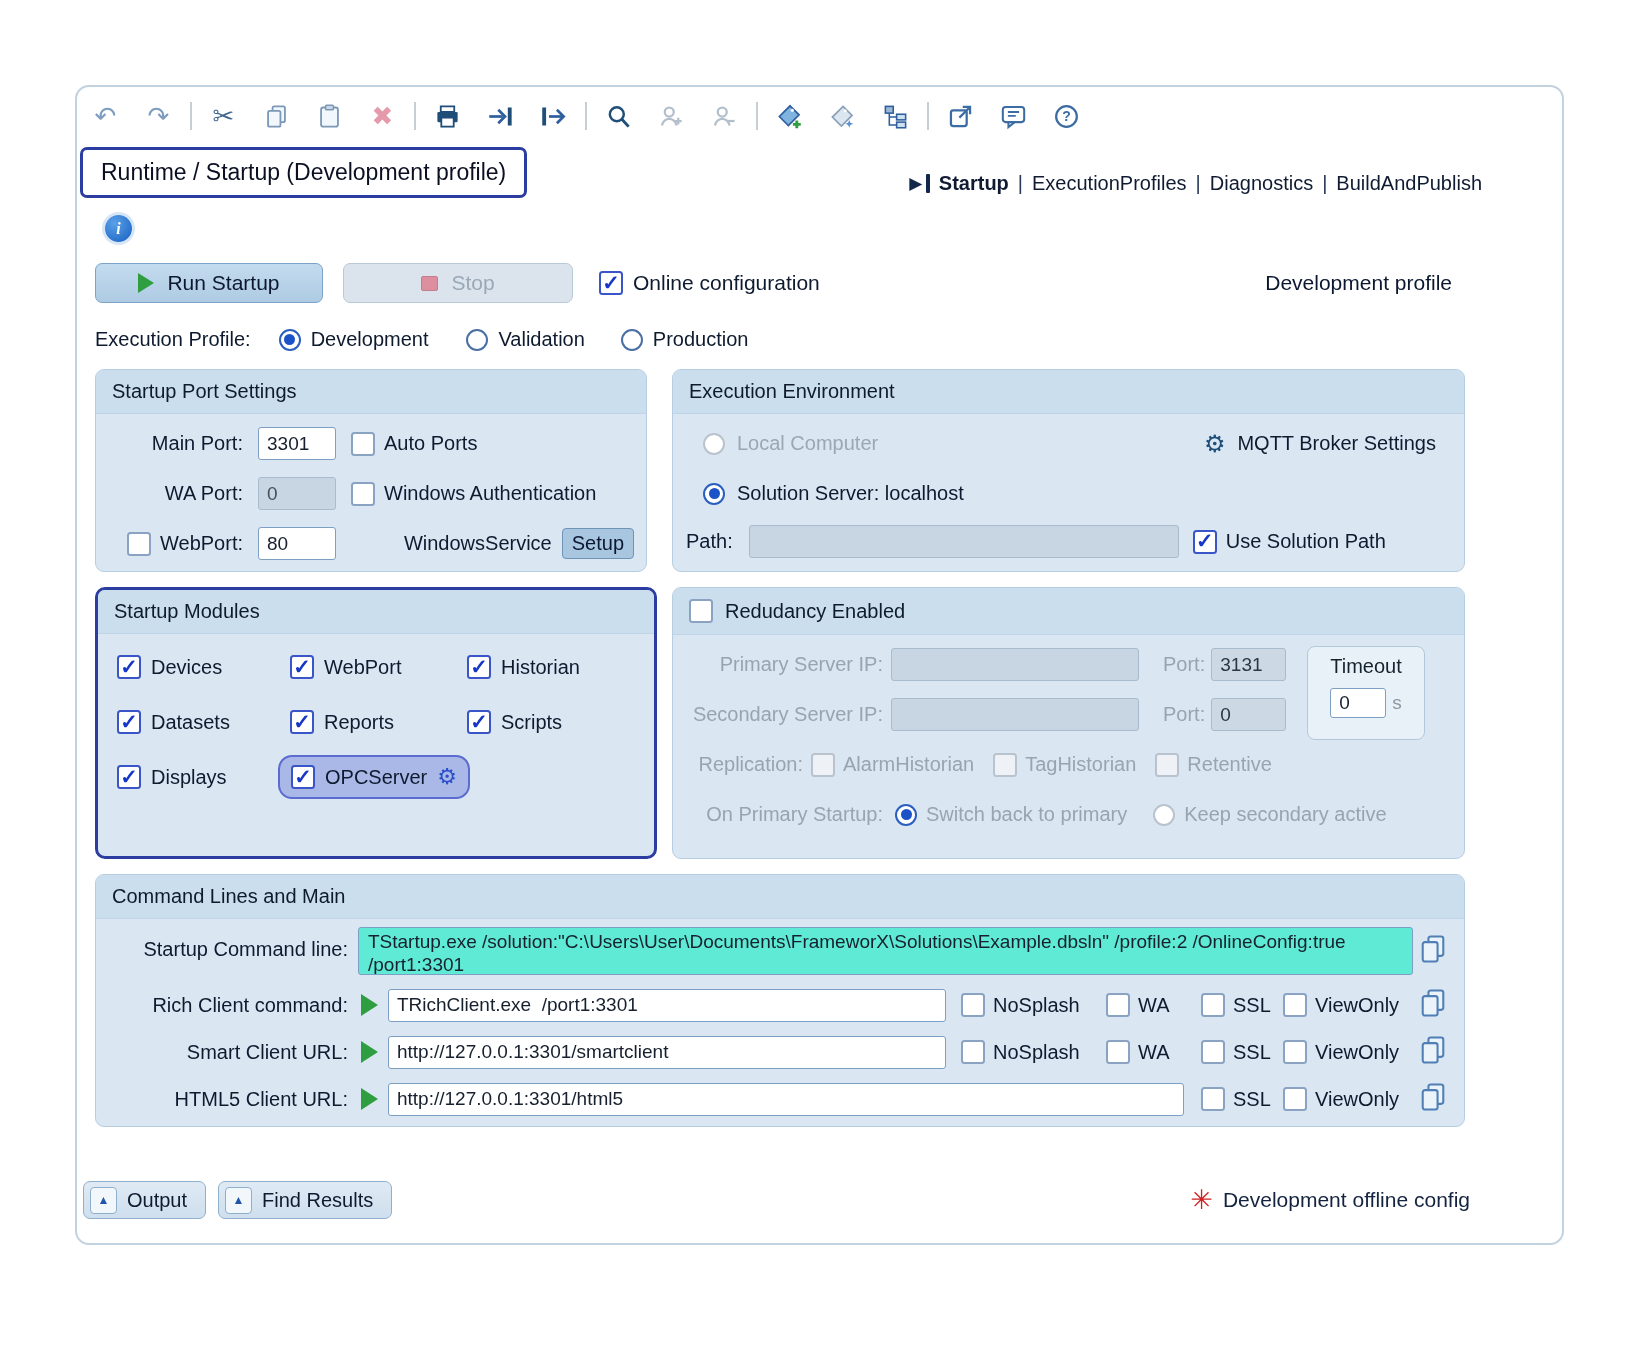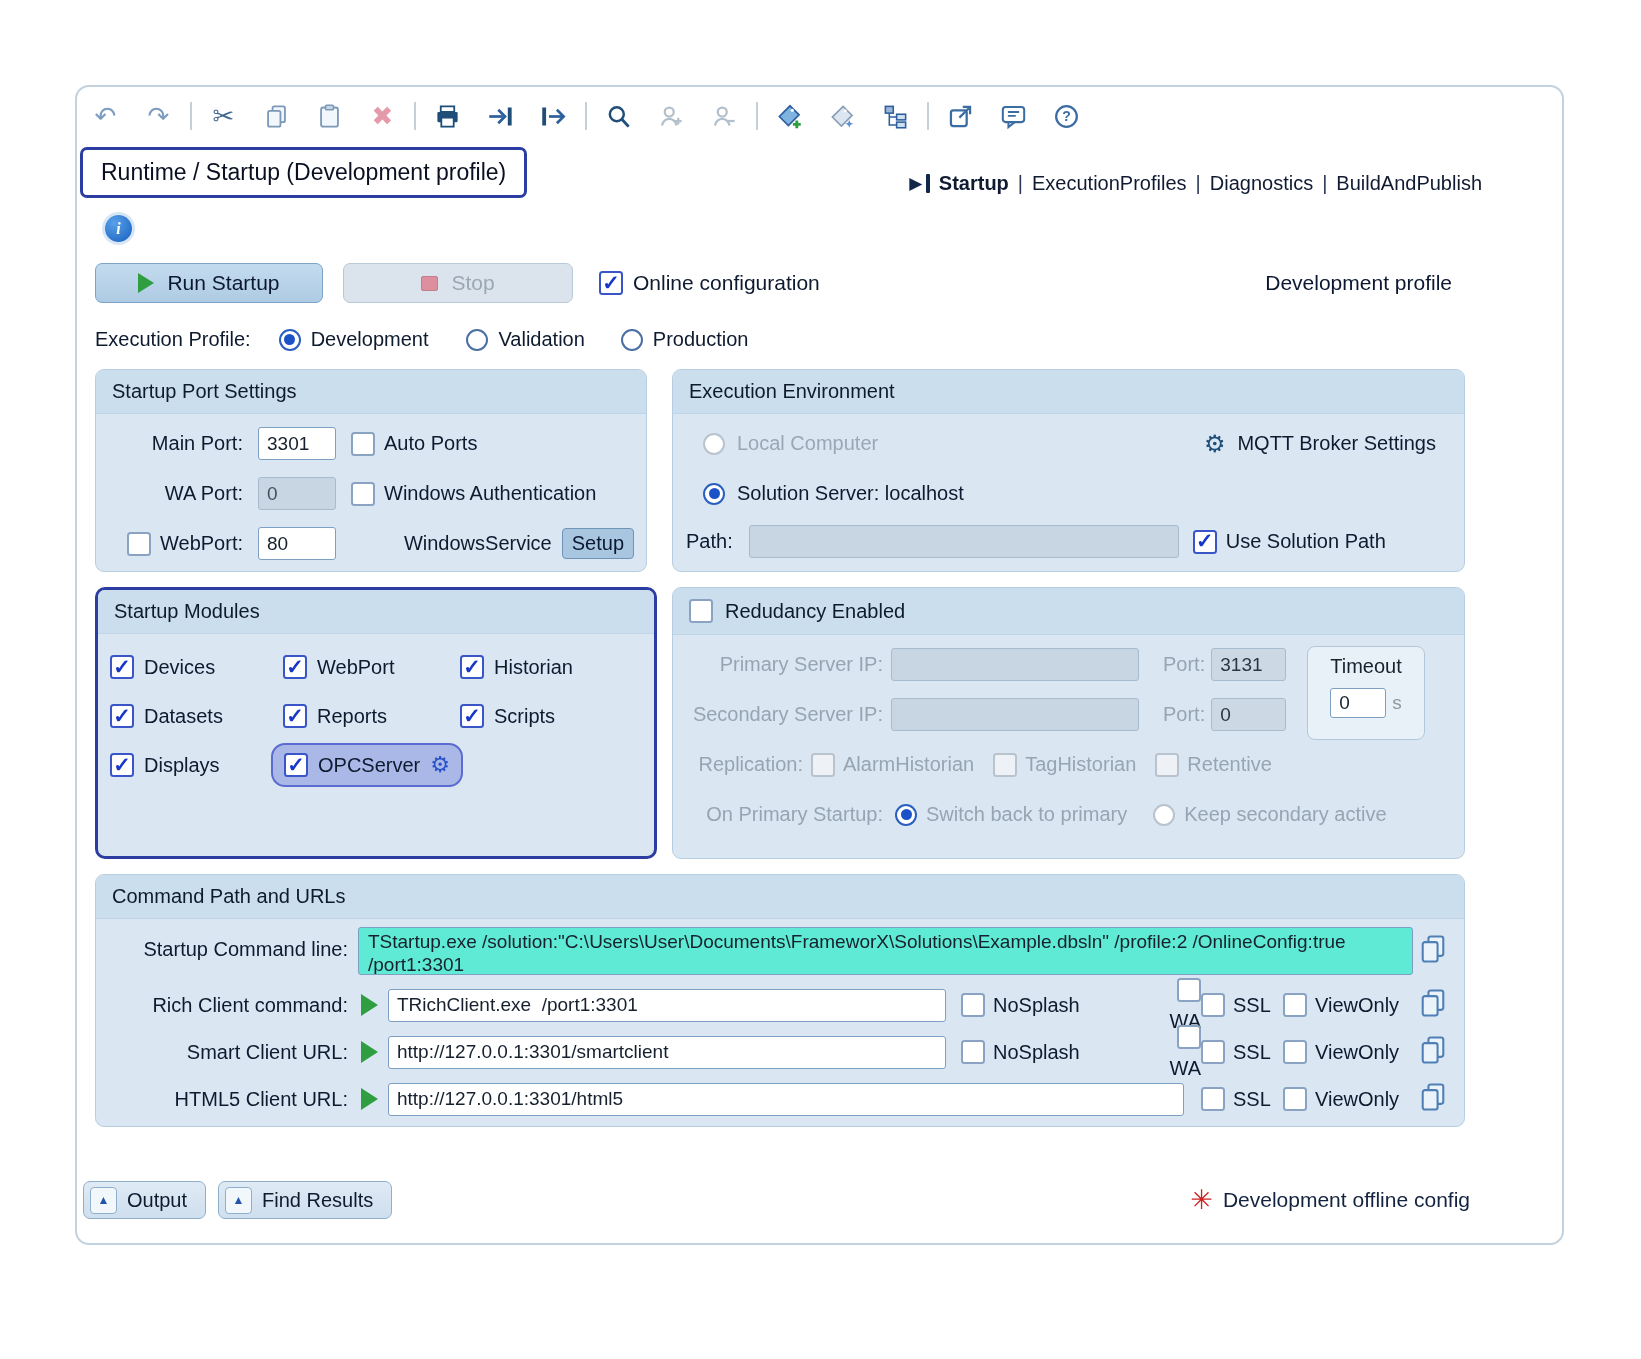--- a/index.html
+++ b/index.html
@@ -92,21 +92,21 @@
   .env-row1 { display: flex; align-items: center; justify-content: space-between; margin-top: 9px; height: 41px; padding: 0 28px 0 30px; }
   .env-left, .env-right { display: flex; align-items: center; gap: 12px; }
   .env-right { cursor: pointer; }
   .gear { color: #1f4e79; font-size: 24px; line-height: 1; }
   .env-row2 { margin-top: 9px; height: 41px; padding-left: 30px; display: flex; align-items: center; gap: 12px; }
   .env-row3 { margin-top: 7px; height: 41px; padding-left: 13px; display: flex; align-items: center; }
   .w430 { width: 430px; margin-left: 16px; }
 
   
   .p-mod { width: 562px; height: 272px; border: 3px solid #2b3da0; border-radius: 10px; background: #dae7f3; }
-  .mod-grid { display: grid; grid-template-columns: 173px 177px 1fr; padding: 10px 0 0 12px; row-gap: 3px; }
+  .mod-grid { display: grid; grid-template-columns: 173px 177px 1fr; padding: 10px 0 0 19px; row-gap: 9px; }
   .mod-item { display: flex; align-items: center; gap: 10px; font-size: 20px; height: 46px; }
   .mod-hl { display: inline-flex; align-items: center; gap: 10px; background: #aab8e8; border: 2px solid #5b6bd0; border-radius: 14px; height: 44px; padding: 0 11px; margin-left: -12px; cursor: pointer; }
   .gear2 { color: #2a50c8; font-size: 22px; line-height: 1; }
 
   
   .p-red { width: 793px; height: 272px; position: relative; }
   .red-h { display: flex; align-items: center; gap: 12px; padding: 11px 16px; background: #cbdeee; border-radius: 7px 7px 0 0; border-bottom: 1px solid #bfd4e6; font-size: 20px; }
   .red-row { display: flex; align-items: center; margin-top: 9px; height: 41px; font-size: 20px; color: #97a4b2; }
   .red-label { width: 210px; text-align: right; flex: none; }
   .red-inp { width: 248px; margin-left: 8px; }
@@ -126,21 +126,21 @@
   .cmd-lab { width: 235px; text-align: right; font-size: 20px; flex: none; }
   .cmd-lab.top { padding-top: 11px; }
   .cmd-box { margin-left: 10px; width: 1055px; height: 48px; border: 1.5px solid #7d9fc4; border-radius: 3px; background: #5eead4; font-size: 19px; padding: 2px 9px; line-height: 1.22; overflow: hidden; color: #16202e; }
   .cmd-row { display: flex; align-items: center; margin-top: 13px; height: 34px; }
   .play { width: 0; height: 0; border-left: 17px solid #2f9e41; border-top: 11px solid transparent; border-bottom: 11px solid transparent; margin-left: 13px; flex: none; cursor: pointer; }
   .cmd-inp { margin-left: 10px; height: 33px; }
   .w560 { width: 560px; }
   .w798 { width: 798px; }
   .grp { display: flex; align-items: flex-end; gap: 8px; font-size: 20px; flex: none; }
   .g1 { width: 145px; margin-left: 15px; }
-  .g2 { width: 95px; flex-direction: column; }
+  .g2 { width: 95px; }
   .g3 { width: 82px; }
   .g4 { width: 135px; }
   .ml17 { margin-left: 17px; }
   .copy2 { margin-left: auto; cursor: pointer; flex: none; }
   .copy2 svg { width: 30px; height: 32px; }
   .mt6 { margin-top: 6px; }
 
   
   .footer { position: absolute; left: 6px; right: 0; bottom: 24px; display: flex; align-items: center; padding-right: 92px; }
   .f-btn { display: flex; align-items: center; gap: 10px; background: linear-gradient(#dfeaf4, #cfdfee); border: 1.5px solid #8fb0cc; border-radius: 7px; height: 38px; padding: 0 18px 0 6px; font-size: 20px; color: #0e1a2e; cursor: pointer; }
@@ -442,21 +442,21 @@
         <span class="t-lab">Timeout</span>
         <div class="t-row">
           <input class="inp t-inp" value="0" style="">
           <span class="t-unit">s</span>
         </div>
       </div>
     </div>
   </div>
 
   <div class="panel p-cmd">
-    <div class="panel-h">Command Path and URLs</div>
+    <div class="panel-h">Command Lines and Main</div>
     <div class="cmd-body">
       <div class="cmd-row1">
         <span class="cmd-lab top">Startup Command line:</span>
         <div class="cmd-box">TStartup.exe /solution:"C:\Users\User\Documents\FrameworX\Solutions\Example.dbsln" /profile:2 /OnlineConfig:true /port1:3301</div>
         <span class="copy2 mt6"><svg viewBox="0 0 26 28">
               <rect x="9" y="3" width="13" height="17" rx="2" fill="#eaf2fa" stroke="#4f7fb5" stroke-width="1.8"></rect>
               <rect x="4" y="8" width="13" height="17" rx="2" fill="#eaf2fa" stroke="#4f7fb5" stroke-width="1.8"></rect>
             </svg></span>
       </div>
       <div class="cmd-row">

